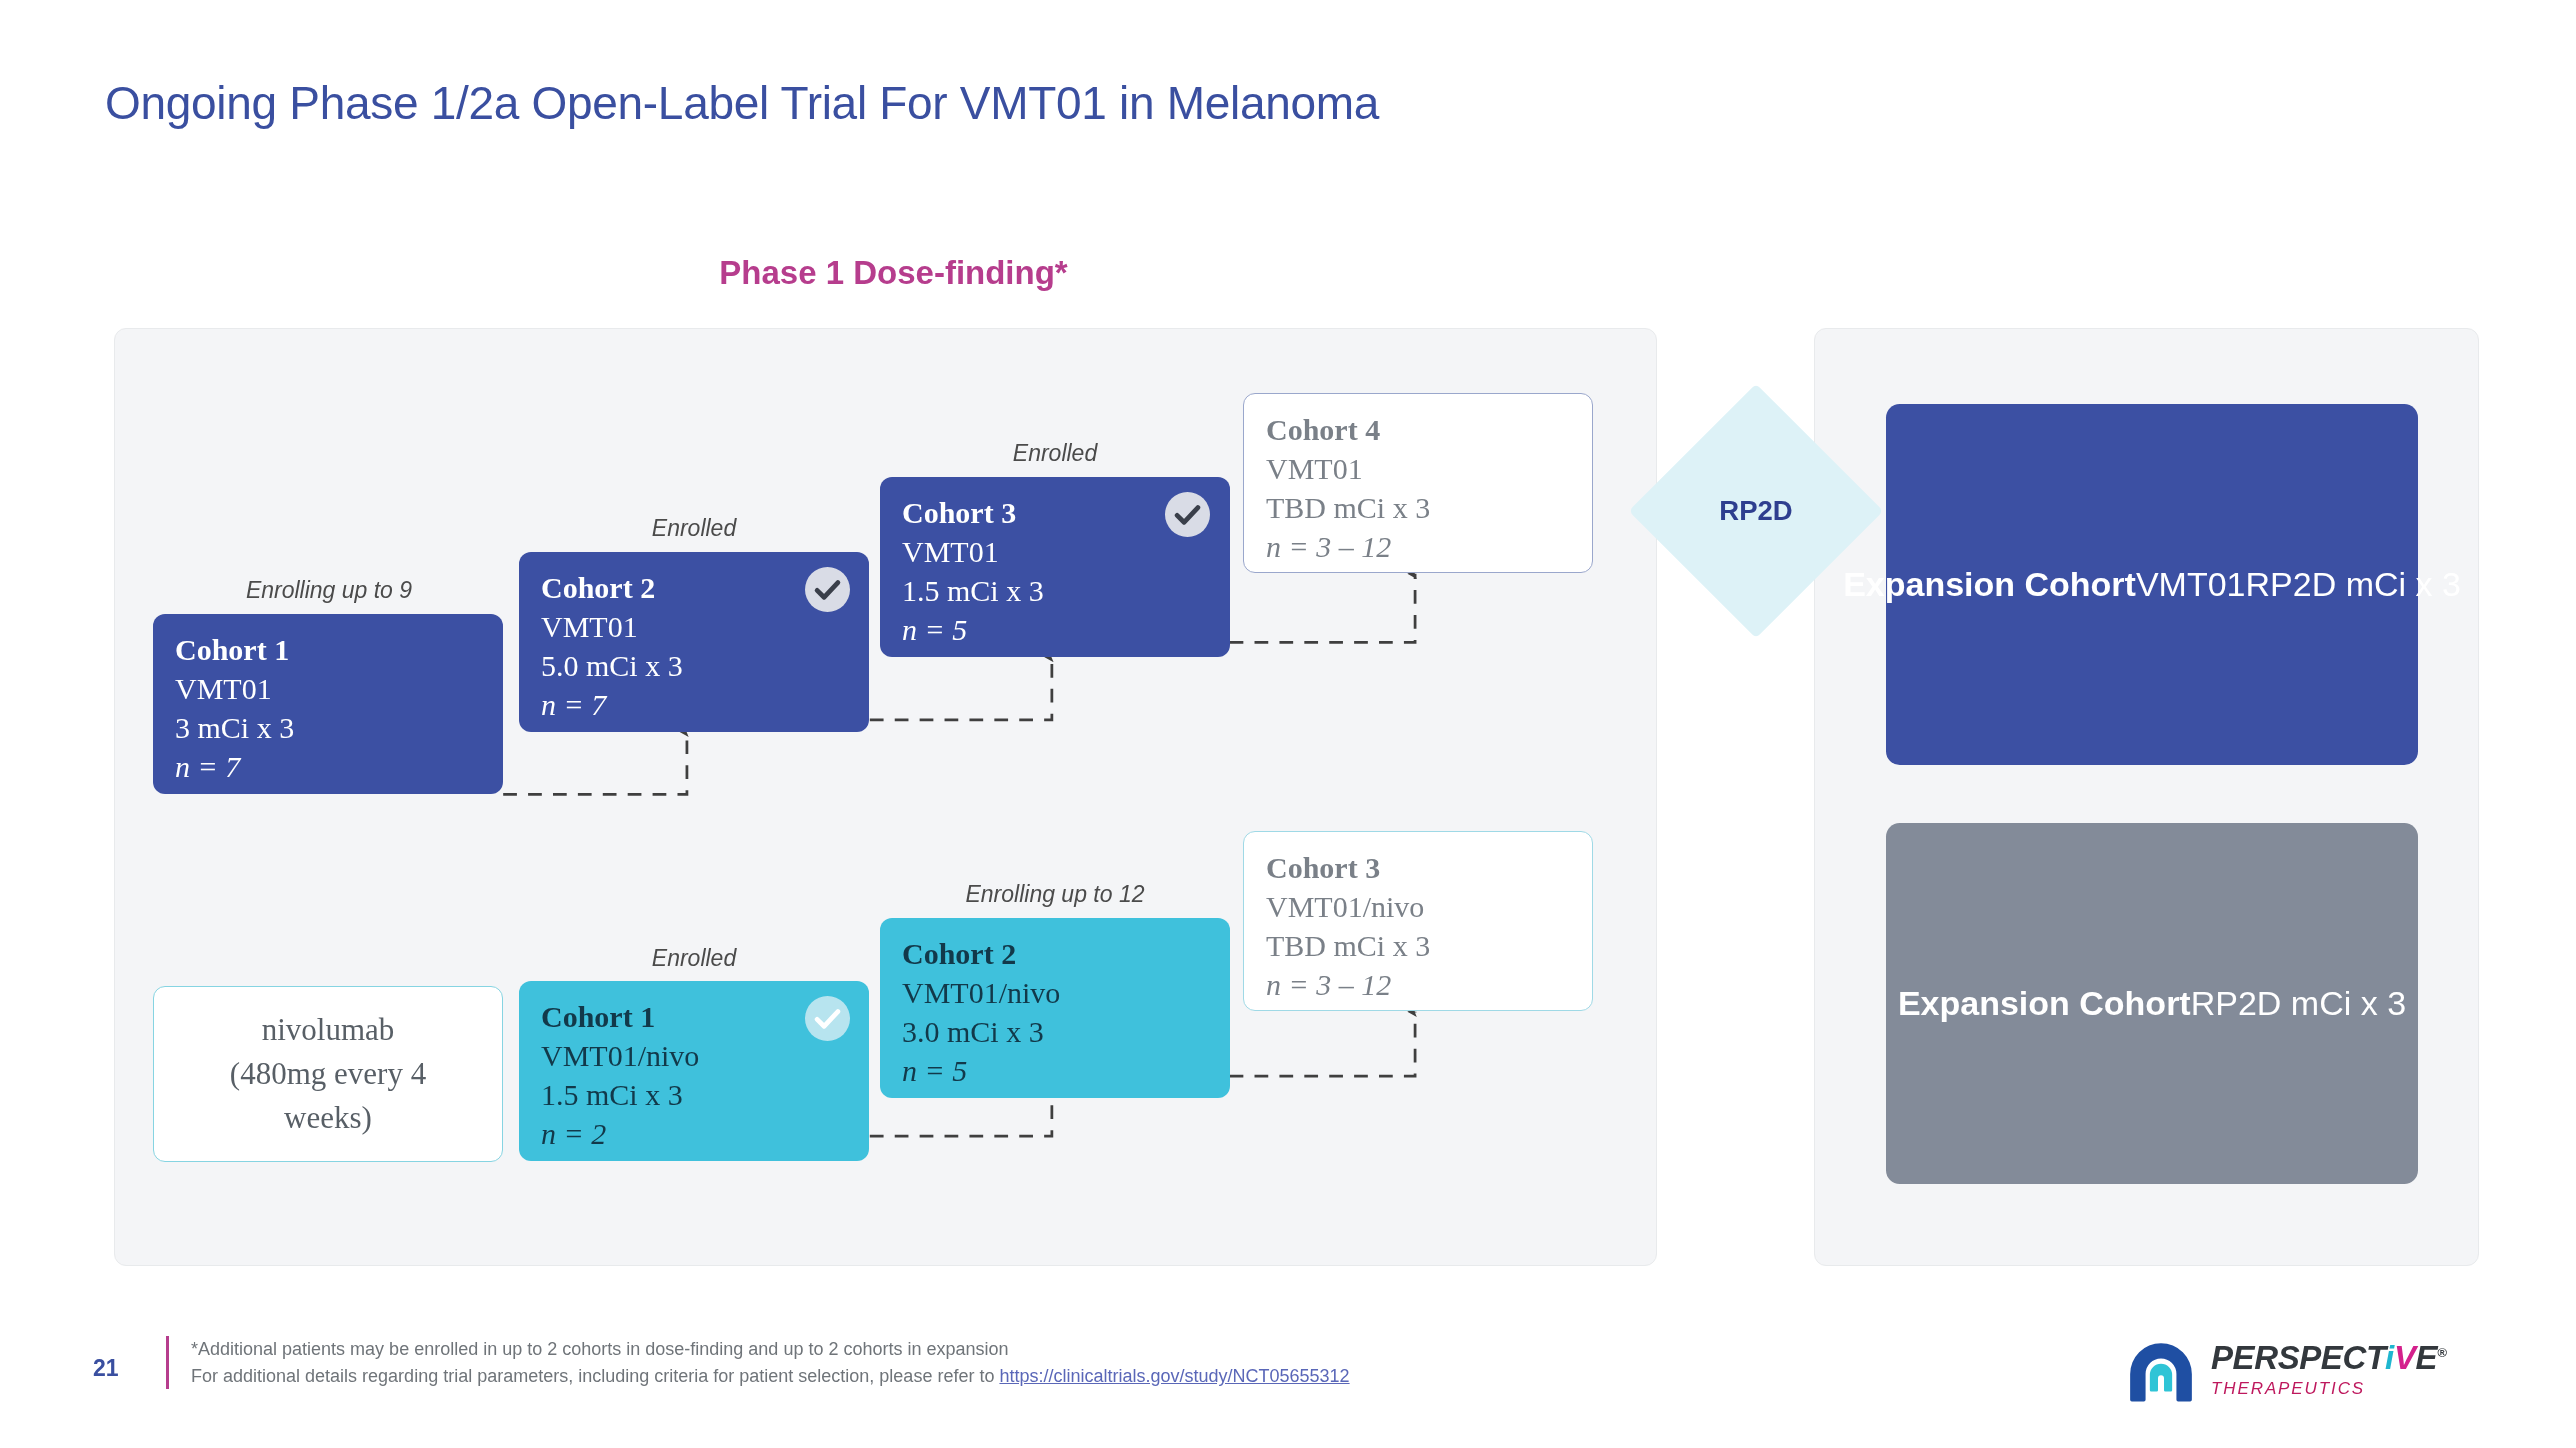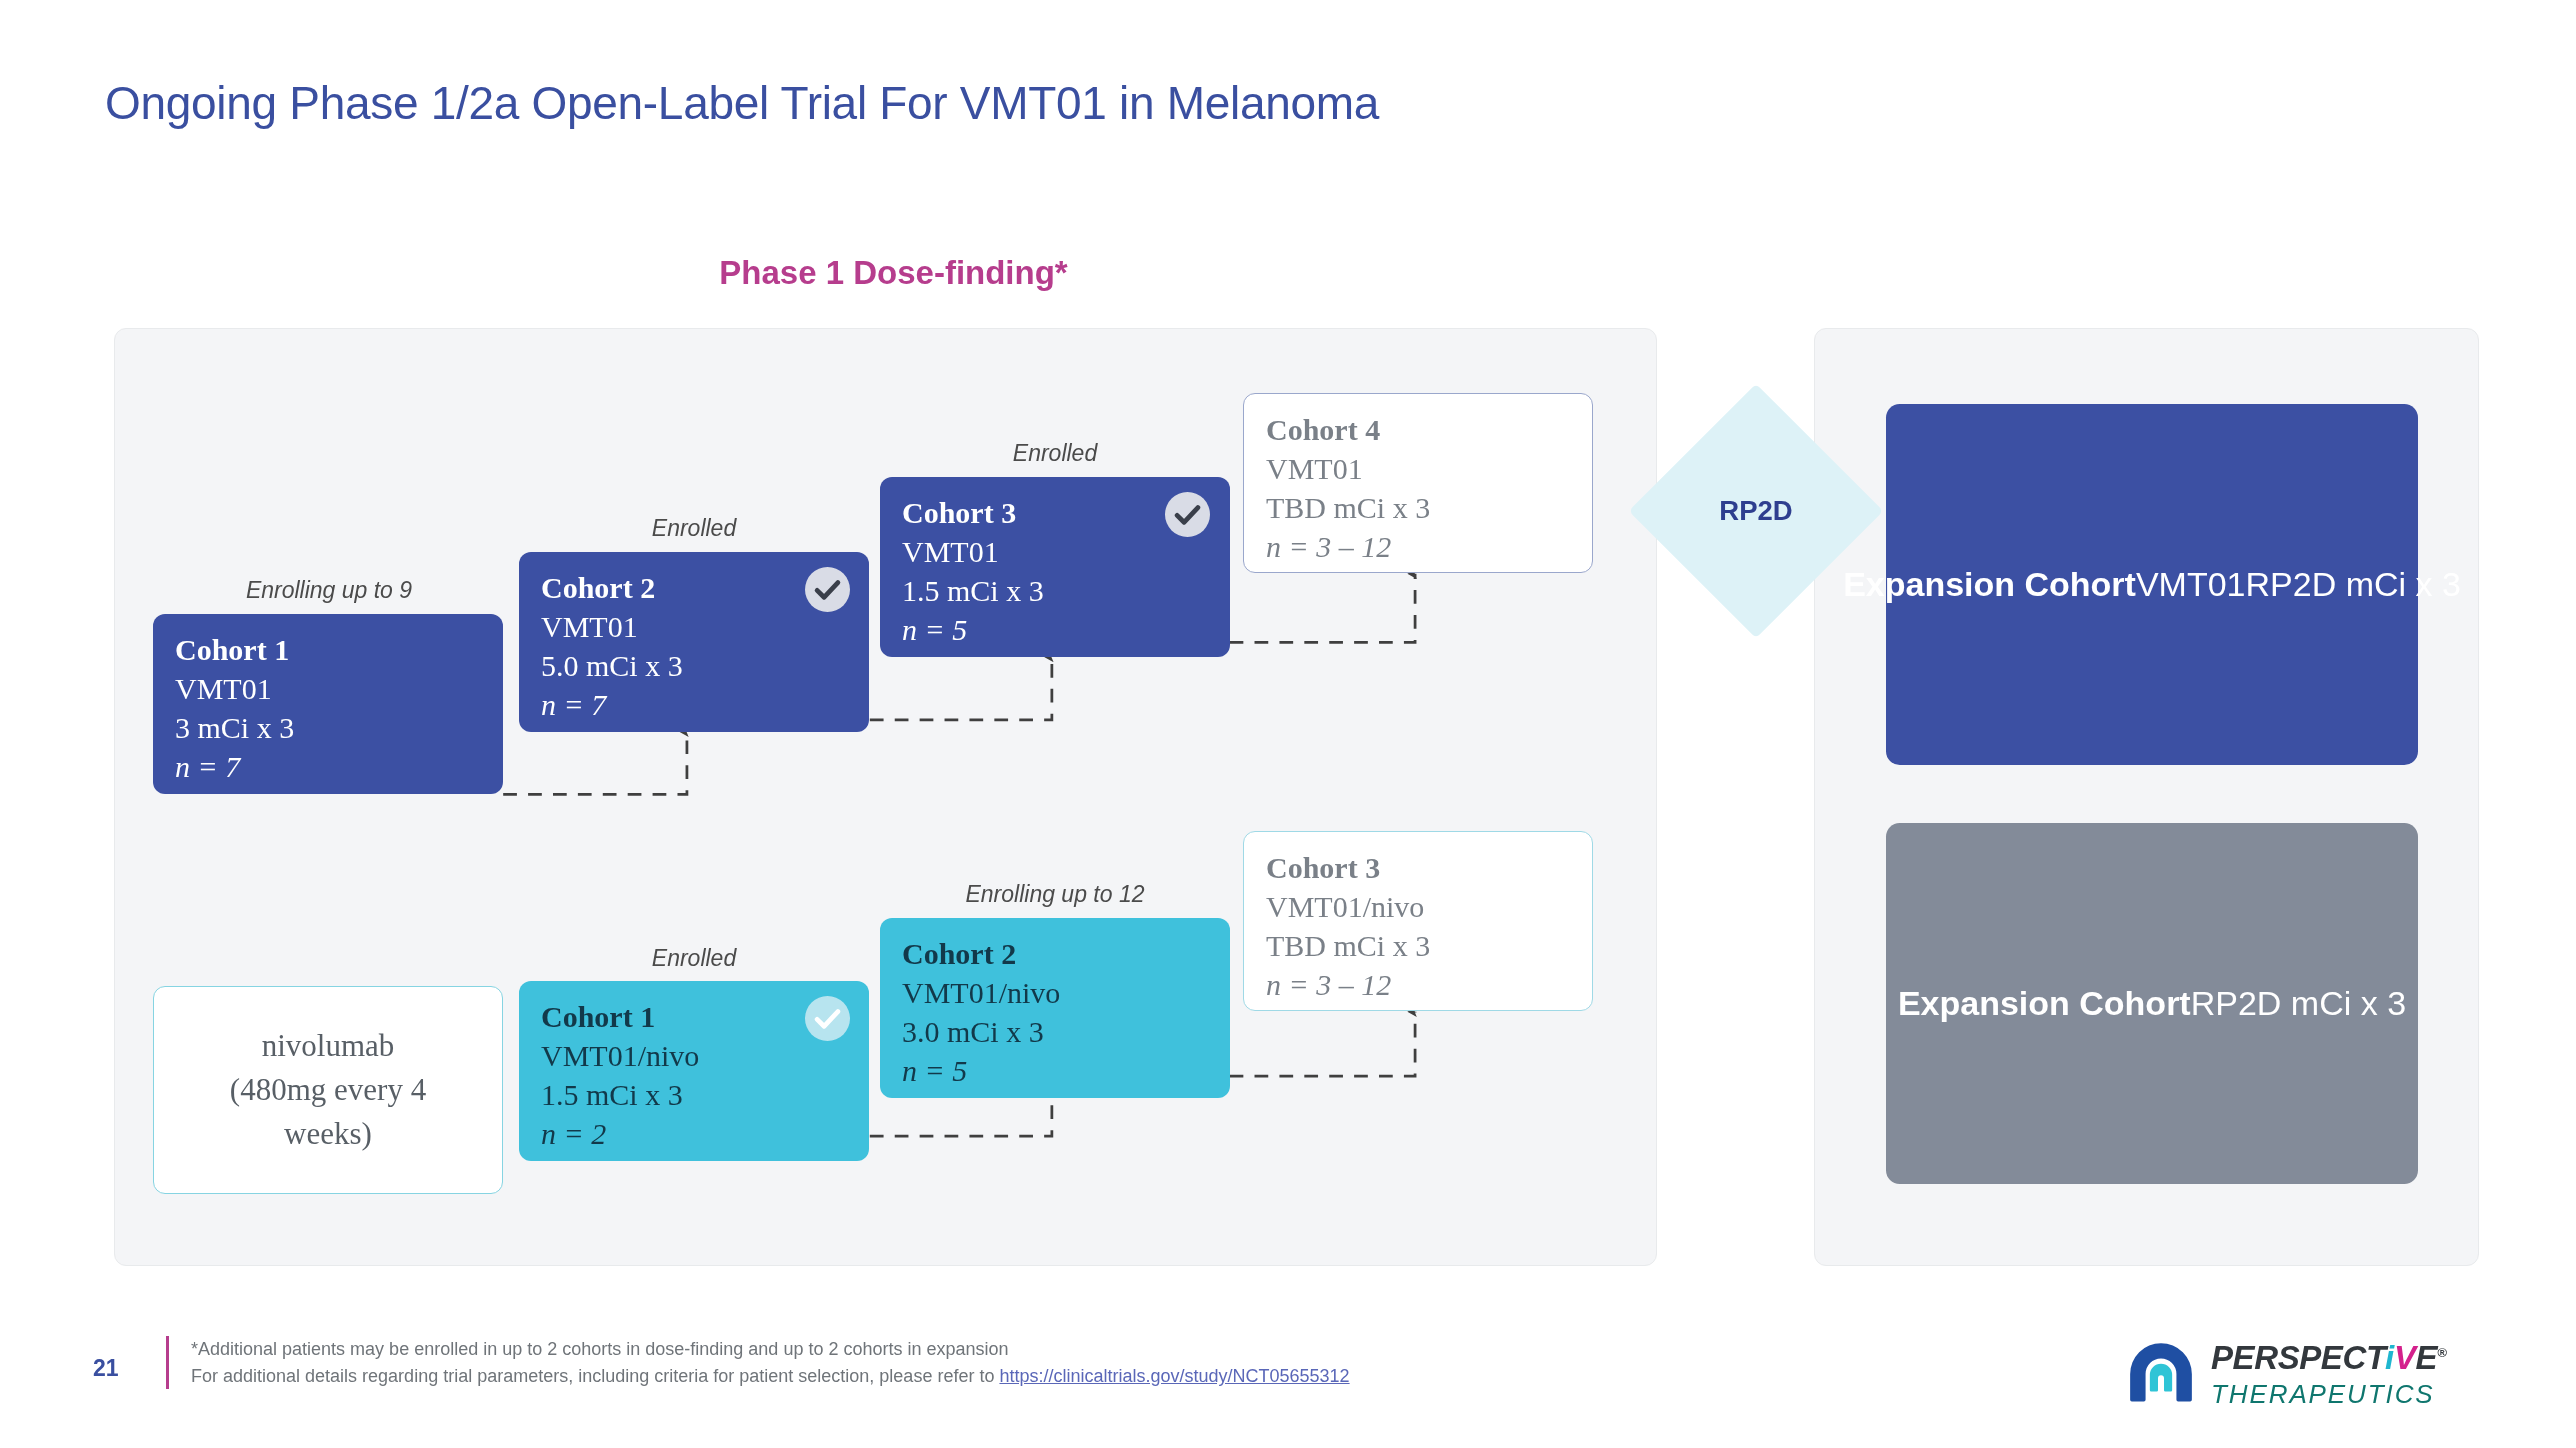--- a/index.html
+++ b/index.html
@@ -106,22 +106,22 @@
 
   
   #logo{position:absolute;left:2125px;top:1336px;width:369px;height:77px;}
   #logo .mark{position:absolute;left:0;top:1.7px;width:72px;height:72px;}
   #logo .wordmark{position:absolute;left:86px;top:3.4px;}
   #logo .w1{font-size:33px;font-weight:bold;font-style:italic;
             letter-spacing:-0.4px;color:#33383d;white-space:nowrap;}
   #logo .w1 .v{color:#d4218c;}
   #logo .w1 .i{color:#1fb6cf;}
   #logo .w1 .reg{font-size:13px;vertical-align:super;color:#33383d;}
-  #logo .w2{font-size:26px;font-style:italic;letter-spacing:1.9px;
-            color:#0f766e;margin-top:1.7px;white-space:nowrap;}
+  #logo .w2{font-size:17px;font-style:italic;letter-spacing:1.9px;
+            color:#be185d;margin-top:1.7px;white-space:nowrap;}
 </style>
 </head>
 <body>
 
 <div class="slide">
 
   <div class="title">Ongoing Phase 1/2a Open-Label Trial For VMT01 in Melanoma</div>
 
   <div class="phase-head" id="ph1">Phase 1 Dose-finding*</div>
 
@@ -186,21 +186,21 @@
       </svg>
   </div>
 
   <div class="box outline-blue" style="left:1243px;top:393px;width:350px;height:180px;">
     <span class="ln hd">Cohort 4</span>
     <span class="ln">VMT01</span>
     <span class="ln">TBD mCi x 3</span>
     <span class="ln it">n = 3 – 12</span>
   </div>
 
-  <div class="box outline-cyan centered" style="left:153px;top:986px;width:350px;height:208px;">
+  <div class="box outline-cyan centered" style="left:153px;top:986px;width:350px;height:176px;">
     <span class="ln">nivolumab</span>
     <span class="ln">(480mg every 4</span>
     <span class="ln">weeks)</span>
   </div>
 
   <div class="cap" style="left:519px;top:945px;width:350px;">Enrolled</div>
   <div class="box teal" style="left:519px;top:981px;width:350px;height:180px;">
     <span class="ln hd">Cohort 1</span>
     <span class="ln">VMT01/nivo</span>
     <span class="ln">1.5 mCi x 3</span>

